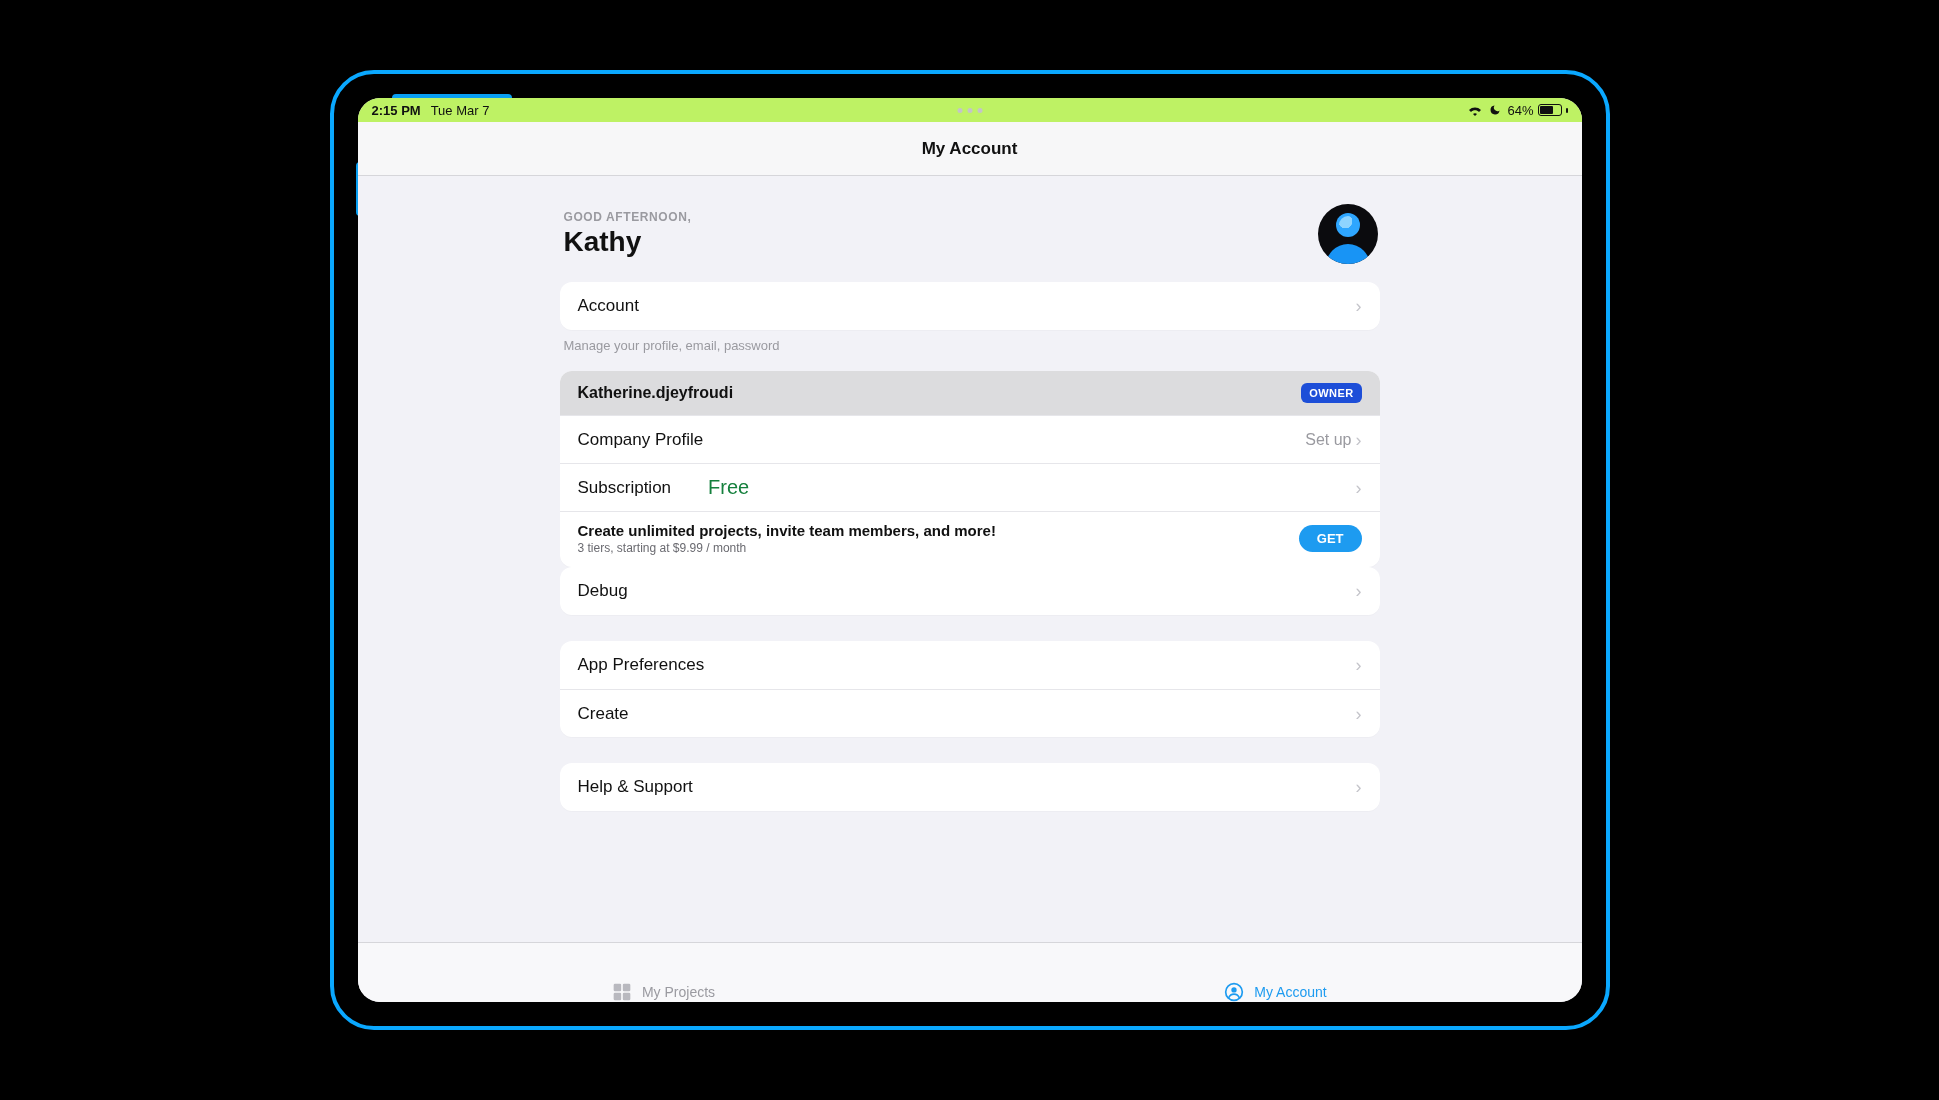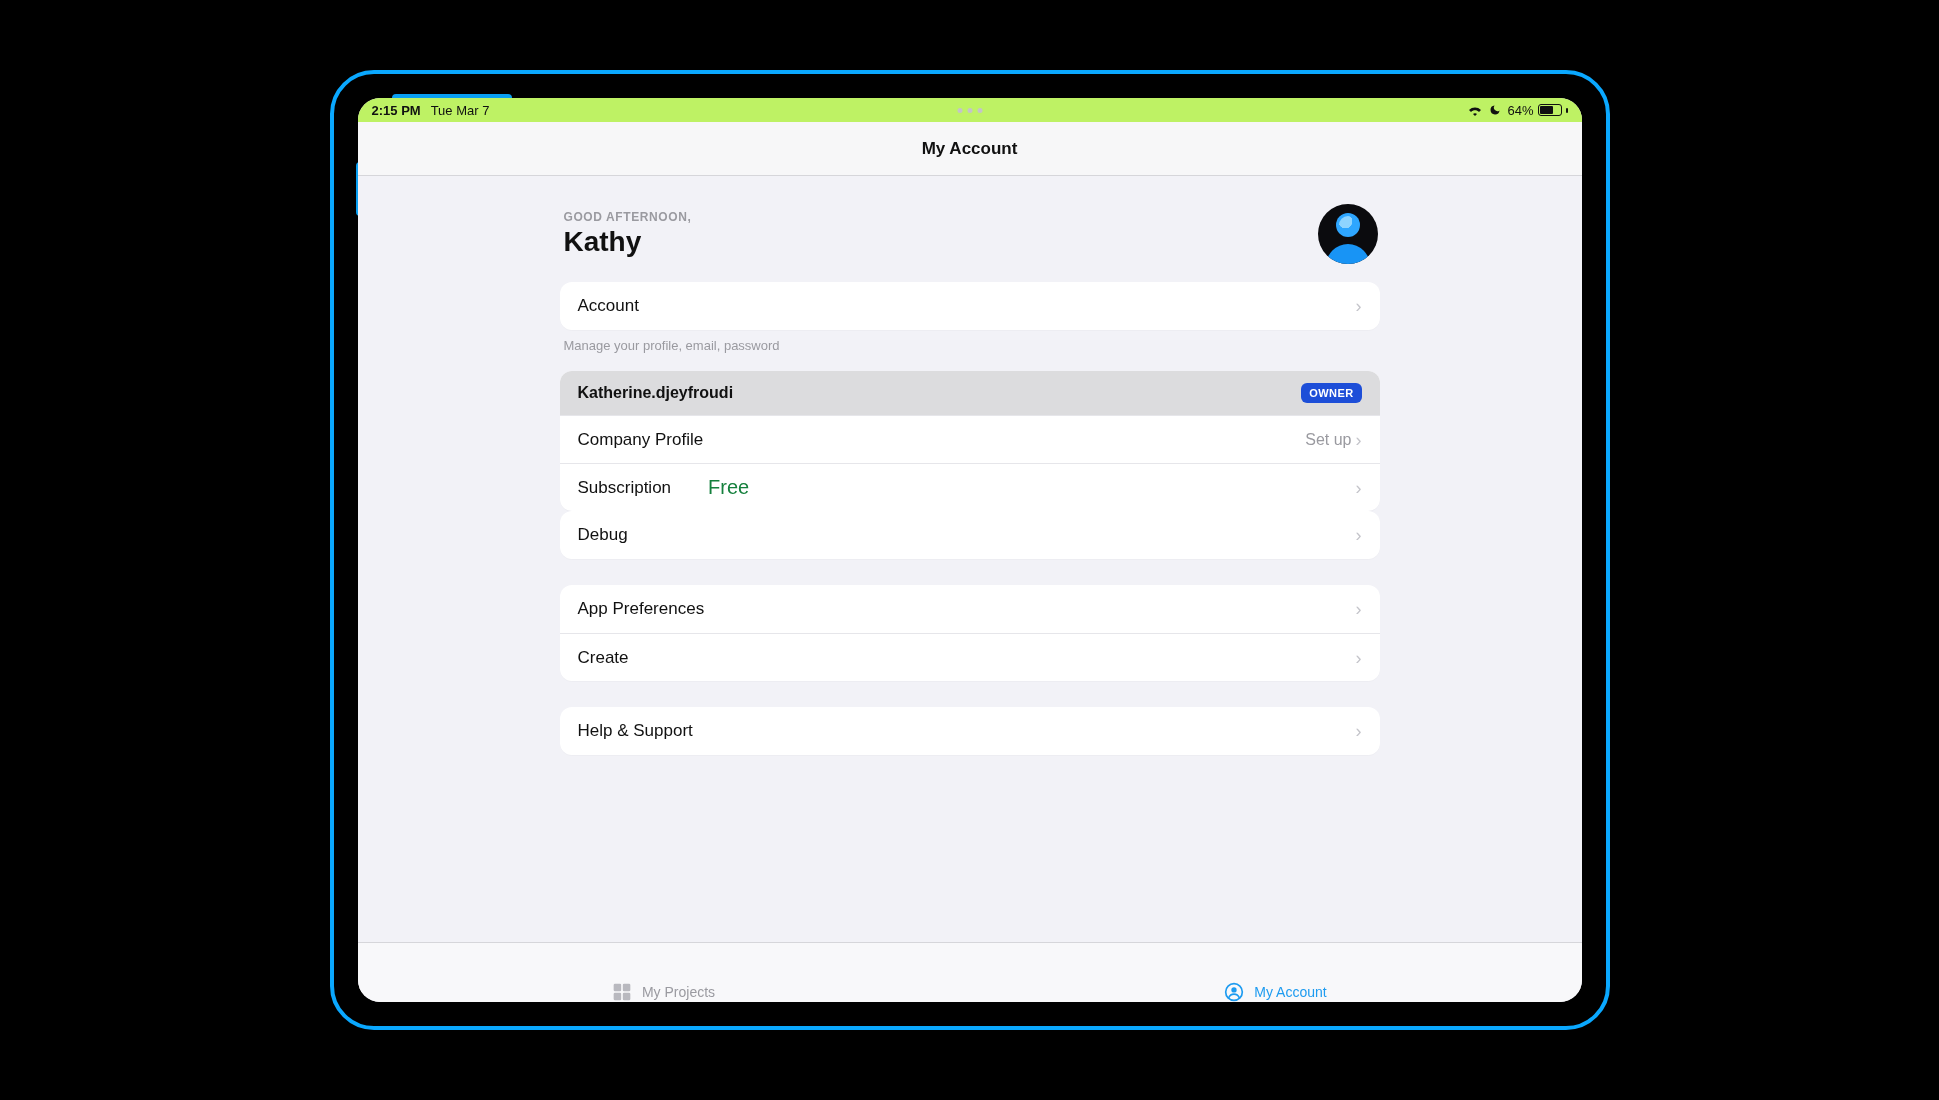--- a/index.html
+++ b/index.html
@@ -193,20 +193,27 @@
               <span class="spacer"></span>
               <span class="action-text">Set up</span>
               <span class="chev">›</span>
             </div>
             <div class="row">
               <span class="label">Subscription</span>
               <span class="value">Free</span>
               <span class="spacer"></span>
               <span class="chev">›</span>
             </div>
+            <div class="promo">
+              <div class="ptext">
+                <div class="pt-title">Create unlimited projects, invite team members, and more!</div>
+                <div class="pt-sub">3 tiers, starting at $9.99 / month</div>
+              </div>
+              <button class="get-btn">GET</button>
+            </div>
           </div>
 
           <div class="card">
             <div class="row">
               <span class="label">Debug</span>
               <span class="spacer"></span>
               <span class="chev">›</span>
             </div>
           </div>
 

